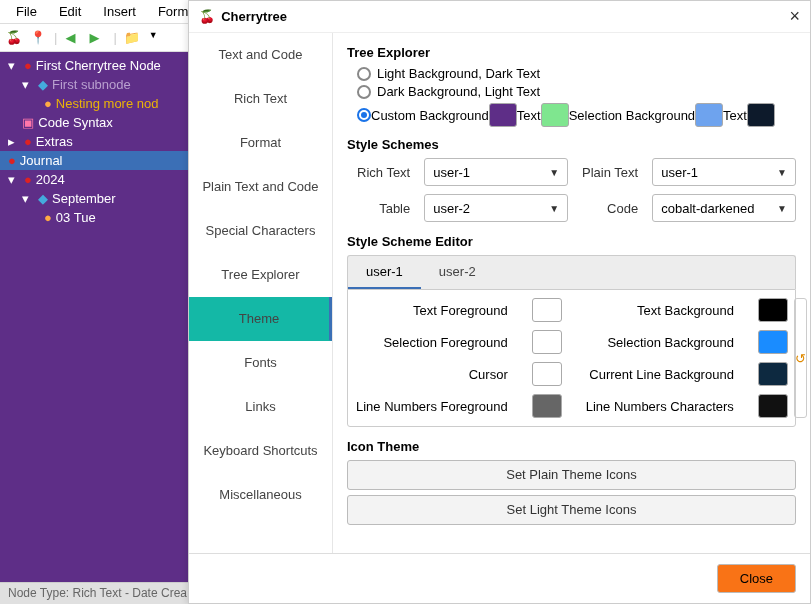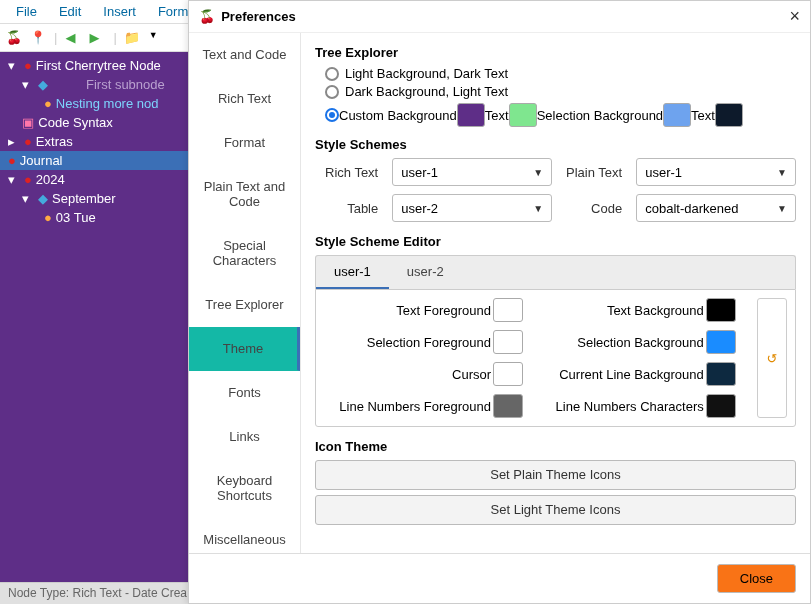--- a/index.html
+++ b/index.html
@@ -1,42 +1,42 @@
 <!DOCTYPE html>
 <html><head>
 <meta charset="utf-8">
 <style>
 * { box-sizing: border-box; margin: 0; padding: 0; font-family: -apple-system, "Segoe UI", sans-serif; font-size: 13px; }
 body { width: 811px; height: 604px; background: #fff; overflow: hidden; position: relative; }
 
 .bg-app { position:absolute; top:0; left:0; right:0; bottom:0; display:flex; flex-direction:column; }
 .menubar { height:24px; border-bottom:1px solid #ddd; display:flex; align-items:center; padding:0 6px; gap:2px; }
-.menubar span { padding:3px 10px; color:#0369a1; }
+.menubar span { padding:3px 10px; color:#000000; }
 .toolbar { height:28px; border-bottom:1px solid #ddd; display:flex; align-items:center; padding:0 6px; gap:8px; }
 .tb-icon { width:16px; height:16px; display:inline-block; }
 .tree-pane { flex:1; background:#5e2e87; color:#fff; padding-top:4px; }
 .tree-item { padding:2px 4px 2px 8px; display:flex; align-items:center; gap:4px; white-space:nowrap; overflow:hidden; }
 .tree-item.sel { background:#3b6fb6; }
 .tree-exp { width:12px; color:#fff; }
 .cherry { color:#d22; }
 .cherry-blue { color:#4ad; }
 .cherry-or { color:#fa4; }
 .cherry-pink { color:#f7a; }
-.tree-lbl.faint { color:#b9a0cf;margin-left:34px; }
-.tree-lbl.orange { color:#7dd3fc; }
+.tree-lbl.faint { color:#b9a0cf; }
+.tree-lbl.orange { color:#eab308; }
 .statusbar { height:22px; background:#e0e0e0; border-top:1px solid #ccc; color:#666; font-size:12px; padding:3px 8px; }
 
 .dialog { position:absolute; top:0; left:188px; width:623px; height:604px; background:#fff; border:1px solid #ccc; display:flex; flex-direction:column; box-shadow:-2px 0 6px rgba(0,0,0,.1);}
 .dlg-title { height:32px; display:flex; align-items:center; padding:0 10px; border-bottom:1px solid #eee; }
 .dlg-title .cherry { margin-right:6px; }
 .dlg-title-text { font-weight:600; }
 .dlg-close { margin-left:auto; font-size:18px; color:#333; cursor:pointer; }
 
 .dlg-body { flex:1; display:flex; overflow:hidden; }
-.cat-list { width:112px; border-right:1px solid #e6e6e6; display:flex; flex-direction:column; }
+.cat-list { width:144px; border-right:1px solid #e6e6e6; display:flex; flex-direction:column; }
 .cat-item { padding:14px 4px; text-align:center; color:#444; border-bottom:1px solid transparent; }
 .cat-item.sel { background:#14b8a6; border-right:3px solid #3b6fb6; }
 
 .content { flex:1; padding:10px 14px 8px; overflow:auto; }
 .sec-title { font-weight:700; margin:2px 0 6px; }
 .radio-row { display:flex; align-items:center; gap:6px; margin:3px 0 3px 10px; }
 .radio { width:14px; height:14px; border:2px solid #888; border-radius:50%; display:inline-block; position:relative; }
 .radio.checked { border-color:#1a73e8; }
 .radio.checked::after { content:""; position:absolute; inset:2px; background:#1a73e8; border-radius:50%; }
 .inline { display:flex; align-items:center; gap:0; flex-wrap:wrap; margin:4px 0 10px 10px; }
@@ -47,21 +47,21 @@
 .grid2 { display:grid; grid-template-columns:auto 1fr auto 1fr; gap:8px 14px; align-items:center; margin:4px 0 12px 10px; }
 .grid-lbl { text-align:right; color:#333; }
 .combo { height:28px; border:1px solid #bbb; border-radius:3px; display:flex; align-items:center; justify-content:space-between; padding:0 8px; min-width:120px; background:#fff; }
 .combo-arrow { font-size:10px; color:#333; }
 
 .tabs { display:flex; border:1px solid #ccc; border-bottom:none; border-radius:3px 3px 0 0; background:#ededed; }
 .tab { padding:8px 18px; color:#444; }
 .tab.active { border-bottom:2px solid #3b6fb6; color:#000; }
 
 .editor-box { border:1px solid #ccc; border-radius:0 0 3px 3px; padding:8px; display:flex; gap:6px; margin-bottom:12px;}
-.editor-grid { flex:1; display:grid; grid-template-columns:auto auto auto auto; gap:8px 2px; align-items:center; }
+.editor-grid { flex:1; display:grid; grid-template-columns:auto auto auto auto; gap:8px 24px; align-items:center; }
 .ed-lbl { text-align:right; white-space:nowrap; }
 .sw-btn { width:30px; height:24px; border:1px solid #aaa; border-radius:3px; }
 .reset-btn { width:30px; align-self:stretch; border:1px solid #ccc; border-radius:3px; display:flex; align-items:center; justify-content:center; color:#e08a00; font-size:16px; }
 
 .wide-btn { display:block; width:100%; height:30px; border:1px solid #bbb; border-radius:3px; background:#f3f3f3; margin:5px 0; text-align:center; line-height:28px; color:#333; }
 
 .dlg-footer { border-top:1px solid #ddd; padding:10px 14px; display:flex; justify-content:flex-end; }
 .btn { padding:6px 22px; border:1px solid #bbb; border-radius:3px; background:#f97316; }
 </style>
 </head>
@@ -126,21 +126,21 @@
         <span class="cherry-or">●</span>
         <span class="tree-lbl">03 Tue</span>
       </div>
   </div>
   <div class="statusbar">Node Type: Rich Text  -  Date Crea</div>
 </div>
 
 <div class="dialog">
   <div class="dlg-title">
     <span class="cherry">🍒</span>
-    <span class="dlg-title-text">Preferences</span>
+    <span class="dlg-title-text">Cherrytree</span>
     <span class="dlg-close">×</span>
   </div>
   <div class="dlg-body">
     <div class="cat-list">
       <div class="cat-item">Text and Code</div>
       <div class="cat-item">Rich Text</div>
       <div class="cat-item">Format</div>
       <div class="cat-item">Plain Text and Code</div>
       <div class="cat-item">Special Characters</div>
       <div class="cat-item">Tree Explorer</div>

